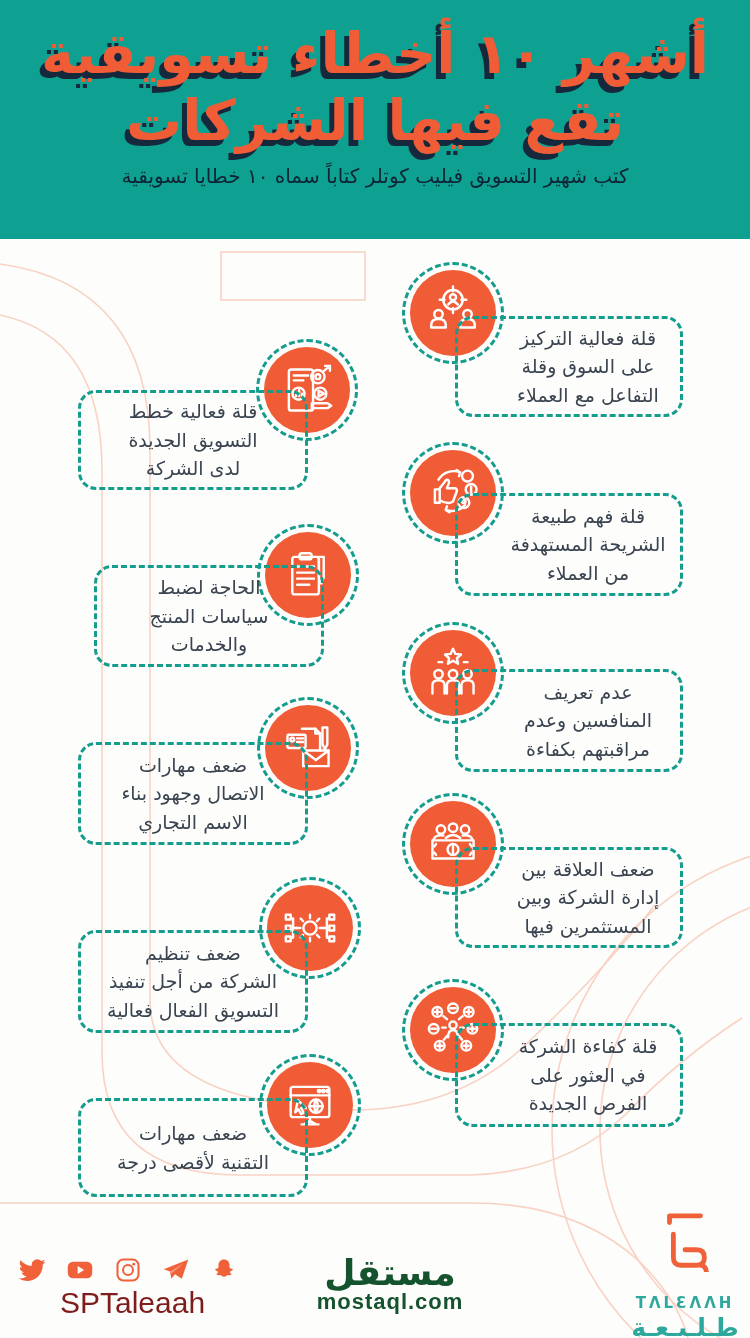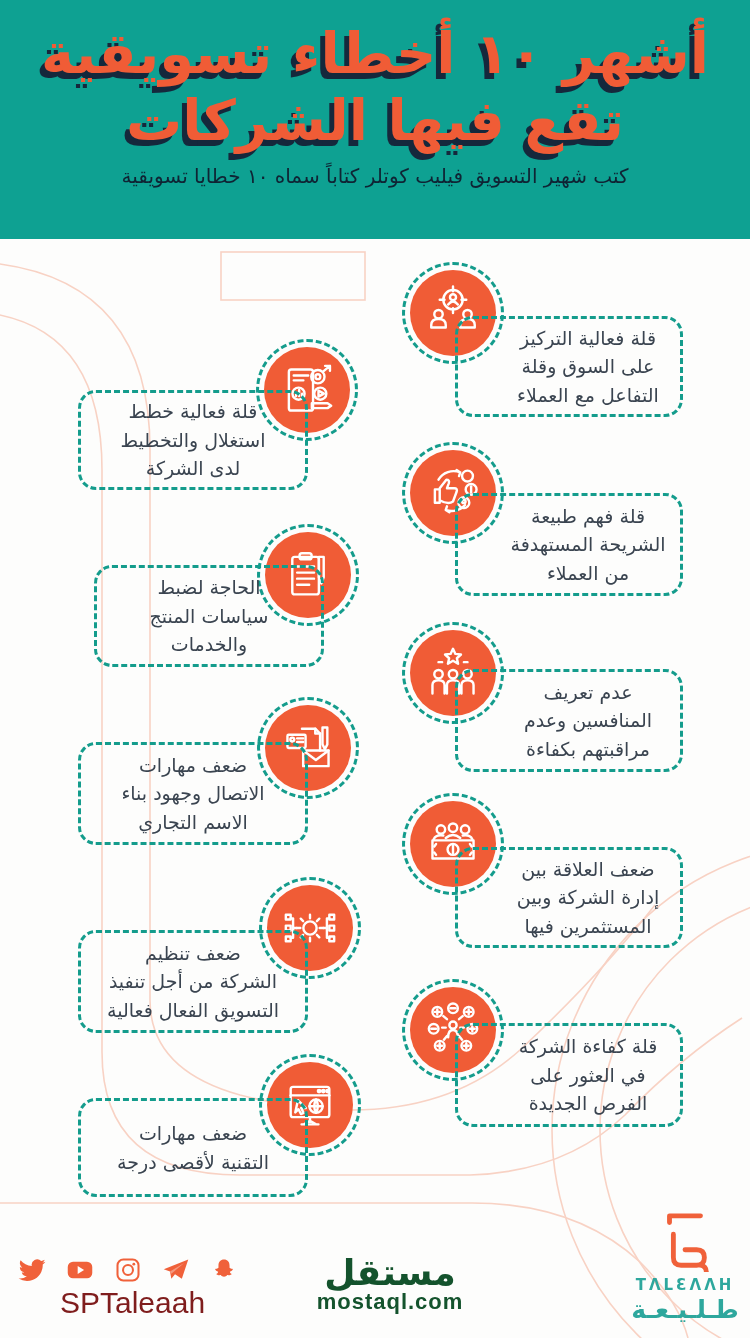--- a/index.html
+++ b/index.html
@@ -42,21 +42,21 @@
   .social-row svg{width:28px;height:28px;display:block;}
   .handle{position:absolute;left:60px;top:1286px;font-size:30px;color:#7f1d1d;font-weight:500;
           font-family:"Liberation Sans",sans-serif;}
   .watermark{position:absolute;left:300px;top:1252px;width:180px;text-align:center;
              color:#14532d;font-weight:bold;}
   .watermark .wm-ar{font-size:36px;direction:rtl;}
   .watermark .wm-en{font-size:22px;letter-spacing:1px;margin-top:-4px;
                     font-family:"Liberation Sans",sans-serif;}
   .brand{position:absolute;left:622px;top:1210px;width:126px;text-align:center;color:#2ea79d;}
   .brand .mark{display:block;margin:0 auto;}
-  .brand .wordmark{display:block;font-size:15px;letter-spacing:3px;font-weight:bold;margin-top:4px;}
+  .brand .wordmark{display:block;font-size:15px;letter-spacing:3px;font-weight:bold;margin-top:22px;}
   .brand .brand-ar{display:block;font-size:25px;direction:rtl;margin-top:1px;font-weight:bold;}
 </style>
 </head>
 <body>
 
 <div class="poster">
 
   <svg class="deco" width="750" height="1338" viewBox="0 0 750 1338">
     <g stroke="#f8d2c4" stroke-width="1.6" fill="none">
       <path d="M -20 262 Q 150 274 150 450 L 150 1000 Q 150 1070 240 1095 Q 420 1140 520 1050 Q 600 975 655 905"></path>
@@ -107,21 +107,21 @@
         <circle cx="33" cy="13" r="5.5"></circle>
             <circle cx="33" cy="13" r="2"></circle>
             <path d="M37 9l6-5M43 4h-4M43 4v4"></path>
         <circle cx="35" cy="27" r="5"></circle>
             <path d="M33.5 24.5v5l4.5-2.5z"></path>
         <path d="M28 35h13l3 2-3 2H28z"></path>
       </svg>
         </div>
       </div>
     <div class="bubble">قلة فعالية خطط
-استغلال والتخطيط
+التسويق الجديدة
 لدى الشركة</div>
   </div>
 
   <div class="item i3 side-r">
     <div class="badge">
         <div class="disc">
       <svg viewBox="0 0 48 48">
         <path d="M9 21h4v11H9zM13 30q7 4 11 1l3-8q1-3-2-3h-6l1.5-4q1-3-2-3l-5.5 7"></path>
         <path d="M12 13A14 13 0 0 1 30 7M30 7l-3-2M30 7l-1 3"></path>
         <path d="M34 34A14 13 0 0 1 18 38M18 38l3 2M18 38l1-3"></path>

